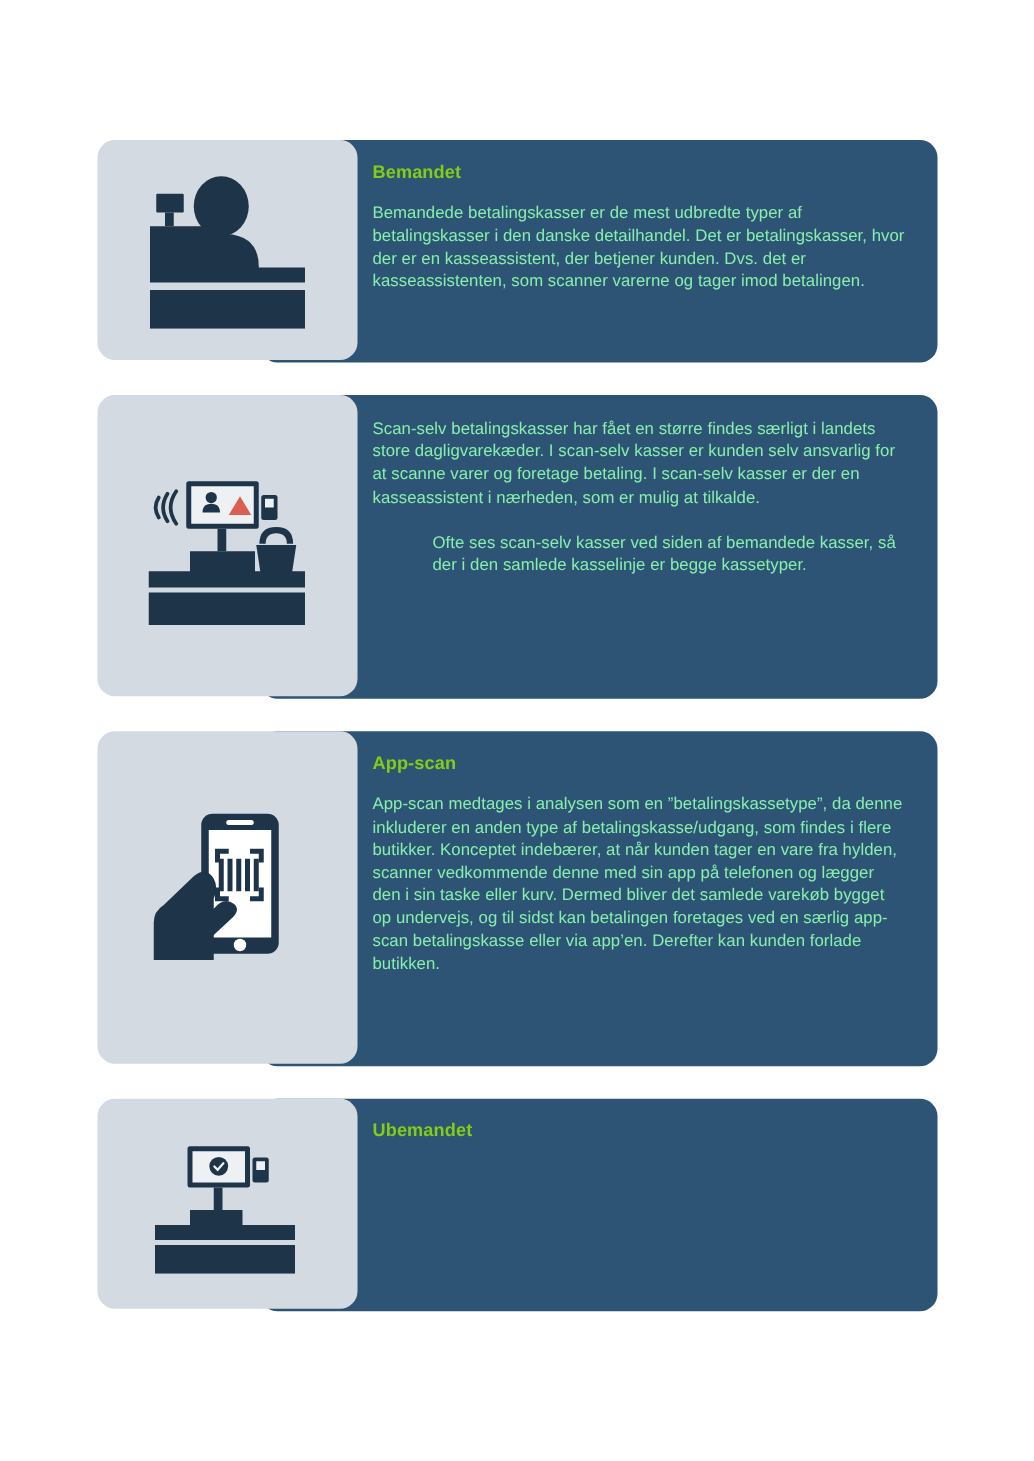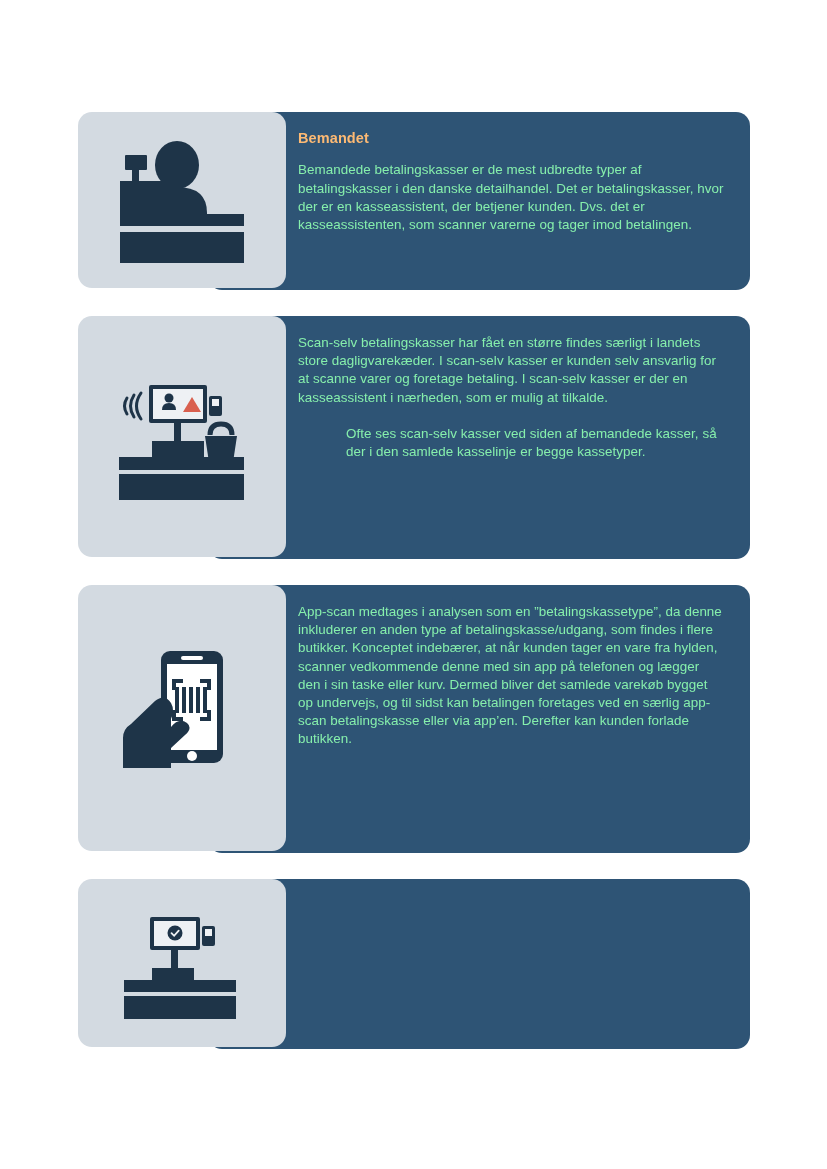--- a/index.html
+++ b/index.html
@@ -69,21 +69,21 @@
   .card-2 .card-body { min-height: 243px; }
   .card-2 .icon-panel { height: 241px; }
 
   .card-3 .card-body { min-height: 268px; }
   .card-3 .icon-panel { height: 266px; }
 
   .card-4 .card-body { min-height: 170px; }
   .card-4 .icon-panel { height: 168px; }
 
   .card-title {
-    color: #fdba74;
+    color: #84cc16;
     font-size: 14.5px;
     font-weight: bold;
     letter-spacing: 0.1px;
     margin: 0 0 14px 0;
     line-height: 1.2;
   }
 
   .card-text {
     color: #86efac;
     font-size: 13.4px;
@@ -165,20 +165,21 @@
             </g>
 
             <path d="M76 40 l9 -15 l9 15 z" fill="#d9604f"></path>
           </svg>
         </span>
       </div>
     </div>
 
     <div class="card card-3">
       <div class="card-body">
+        <h2 class="card-title">App-scan</h2>
         <p class="card-text">App-scan medtages i analysen som en ”betalingskassetype”, da denne inkluderer en anden type af betalingskasse/udgang, som findes i flere butikker. Konceptet indebærer, at når kunden tager en vare fra hylden, scanner vedkommende denne med sin app på telefonen og lægger den i sin taske eller kurv. Dermed bliver det samlede varekøb bygget op undervejs, og til sidst kan betalingen foretages ved en særlig app-scan betalingskasse eller via app’en. Derefter kan kunden forlade butikken.</p>
       </div>
       <div class="icon-panel">
         <span>
           <svg class="icon-svg" width="130" height="150" viewBox="0 0 130 150" xmlns="http://www.w3.org/2000/svg">
             <g>
 
               <rect x="44" y="8" width="62" height="112" rx="9" fill="#1e3448"></rect>
 
               <rect x="50" y="21" width="50" height="86" fill="#ffffff"></rect>
@@ -204,20 +205,21 @@
 
               <path d="M38 58 q10 -8 16 2 q4 7 0 16 l0 8 q8 -10 16 -4 q6 5 -2 12 l-14 13 l0 20 l-48 0 l0 -30 q0 -9 8 -14 z" fill="#1e3448"></path>
             </g>
           </svg>
         </span>
       </div>
     </div>
 
     <div class="card card-4">
       <div class="card-body">
+        <h2 class="card-title">Ubemandet</h2>
       </div>
       <div class="icon-panel">
         <span>
           <svg class="icon-svg" width="140" height="112" viewBox="0 0 140 112" xmlns="http://www.w3.org/2000/svg">
             <g fill="#1e3448">
 
               <rect x="38" y="10" width="50" height="33" rx="2"></rect>
               <rect x="42" y="14" width="42" height="25" fill="#eef1f4"></rect>
 
               <circle cx="63" cy="26" r="7.5"></circle>

